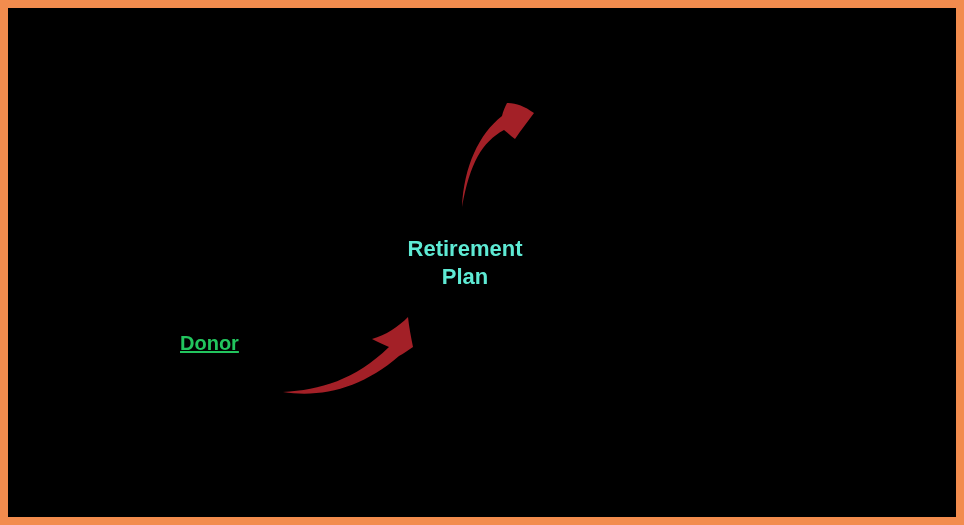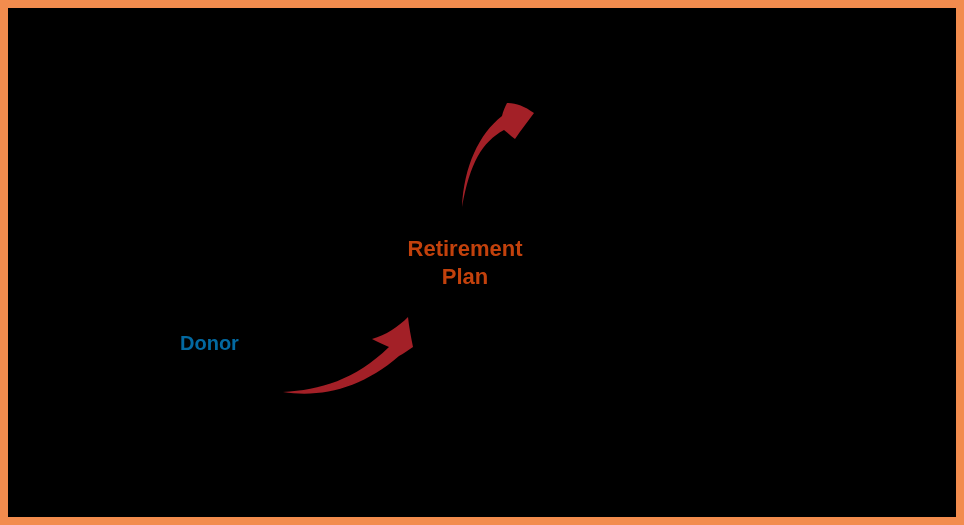--- a/index.html
+++ b/index.html
@@ -64,17 +64,17 @@
 
     <path fill="#A32027" d="M534,113
              C524,106 516,103 507,103
              C505,107 503,111 502,116
              C479,134 464,166 462,207
              C470,163 482,142 504,130
              C508,133 511,136 515,139
              C521,130 528,121 534,113 Z"></path>
   </svg>
 
-  <div class="node-label label-donor" style="color: #0369a1;">Donor</div>
+  <div class="node-label label-donor" style="color: #22c55e; text-decoration: underline;">Donor</div>
 
-  <div class="node-label label-retirement-plan" style="color: #c2410c;">Retirement Plan</div>
+  <div class="node-label label-retirement-plan" style="color: #5eead4;">Retirement Plan</div>
 
 </div>
 
 </body></html>

